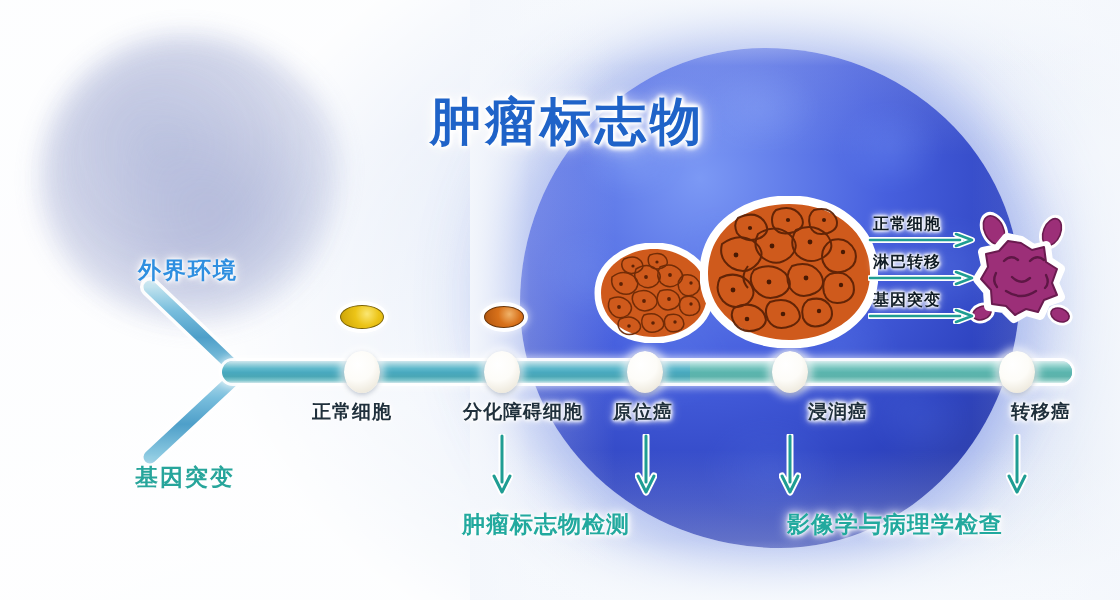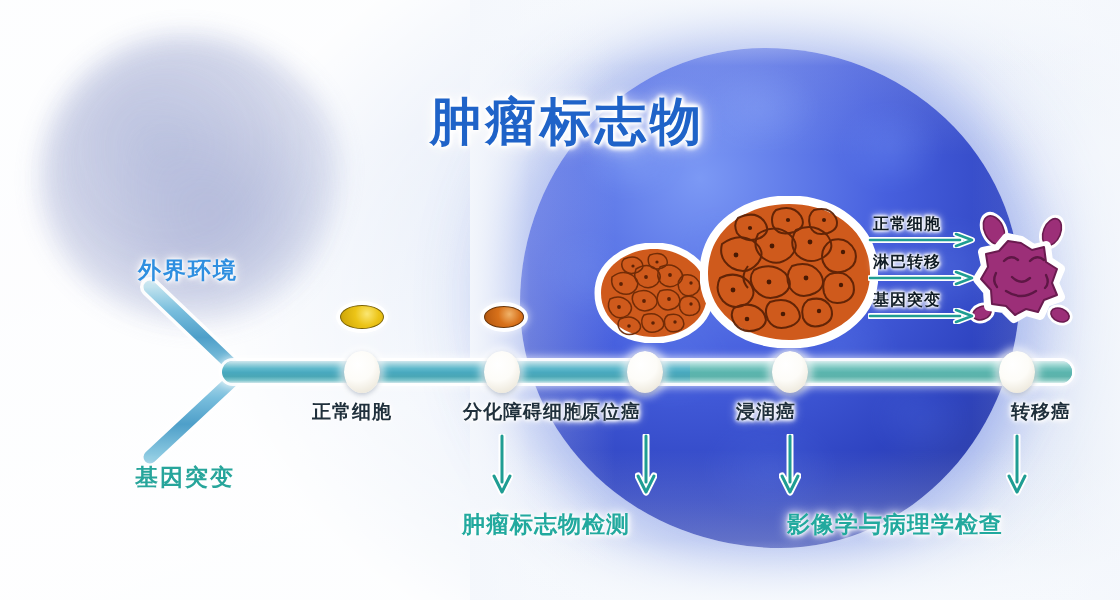--- a/index.html
+++ b/index.html
@@ -368,22 +368,22 @@
   <div class="tl-bar"></div>
 
   <div class="node" style="left:344px; top:351px;"></div>
   <div class="node" style="left:484px; top:351px;"></div>
   <div class="node" style="left:627px; top:351px;"></div>
   <div class="node" style="left:772px; top:351px;"></div>
   <div class="node" style="left:999px; top:351px;"></div>
 
   <div class="stage-label" style="left:312px; top:399px;">正常细胞</div>
   <div class="stage-label" style="left:444px; top:399px;margin-left:19px;">分化障碍细胞</div>
-  <div class="stage-label" style="left:581px; top:399px;">原位癌</div>
-  <div class="stage-label" style="left:728px; top:399px;padding-left:8px;">浸润癌</div>
+  <div class="stage-label" style="left:613px; top:399px;">原位癌</div>
+  <div class="stage-label" style="left:800px; top:399px;padding-left:8px;">浸润癌</div>
   <div class="stage-label" style="left:985px; top:399px;padding-left:26px;">转移癌</div>
 
   <svg class="down-arrow" style="left:491px; top:434px;" width="22" height="64" viewBox="0 0 22 64">
     <path d="M11 2 V48 M3 42 L11 58 L19 42" fill="none" stroke="#ffffff" stroke-width="7" stroke-linecap="round" stroke-linejoin="round"></path>
     <path d="M11 2 V48 M3 42 L11 58 L19 42" fill="none" stroke="#1f9d93" stroke-width="3" stroke-linecap="round" stroke-linejoin="round"></path>
   </svg>
   <svg class="down-arrow" style="left:635px; top:434px;" width="22" height="64" viewBox="0 0 22 64">
     <path d="M11 2 V48 M3 42 L11 58 L19 42" fill="none" stroke="#ffffff" stroke-width="7" stroke-linecap="round" stroke-linejoin="round"></path>
     <path d="M11 2 V48 M3 42 L11 58 L19 42" fill="none" stroke="#1f9d93" stroke-width="3" stroke-linecap="round" stroke-linejoin="round"></path>
   </svg>

